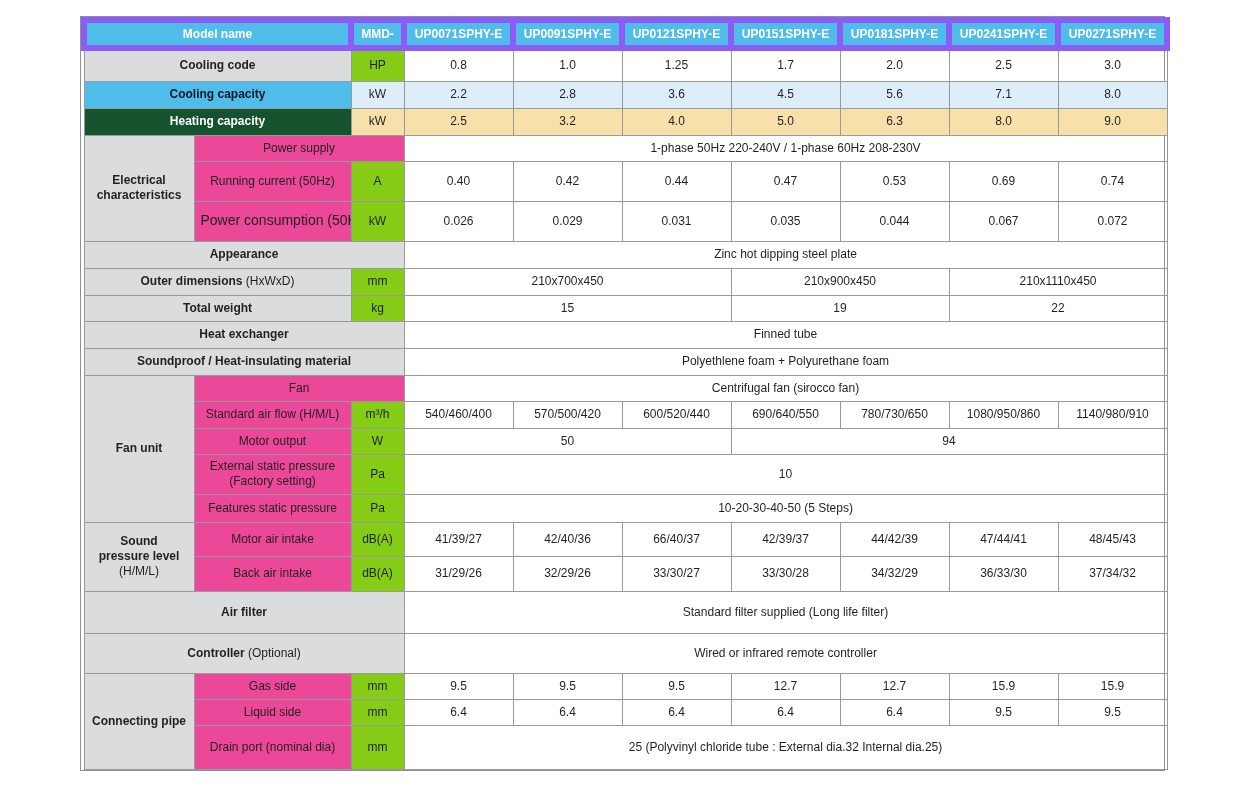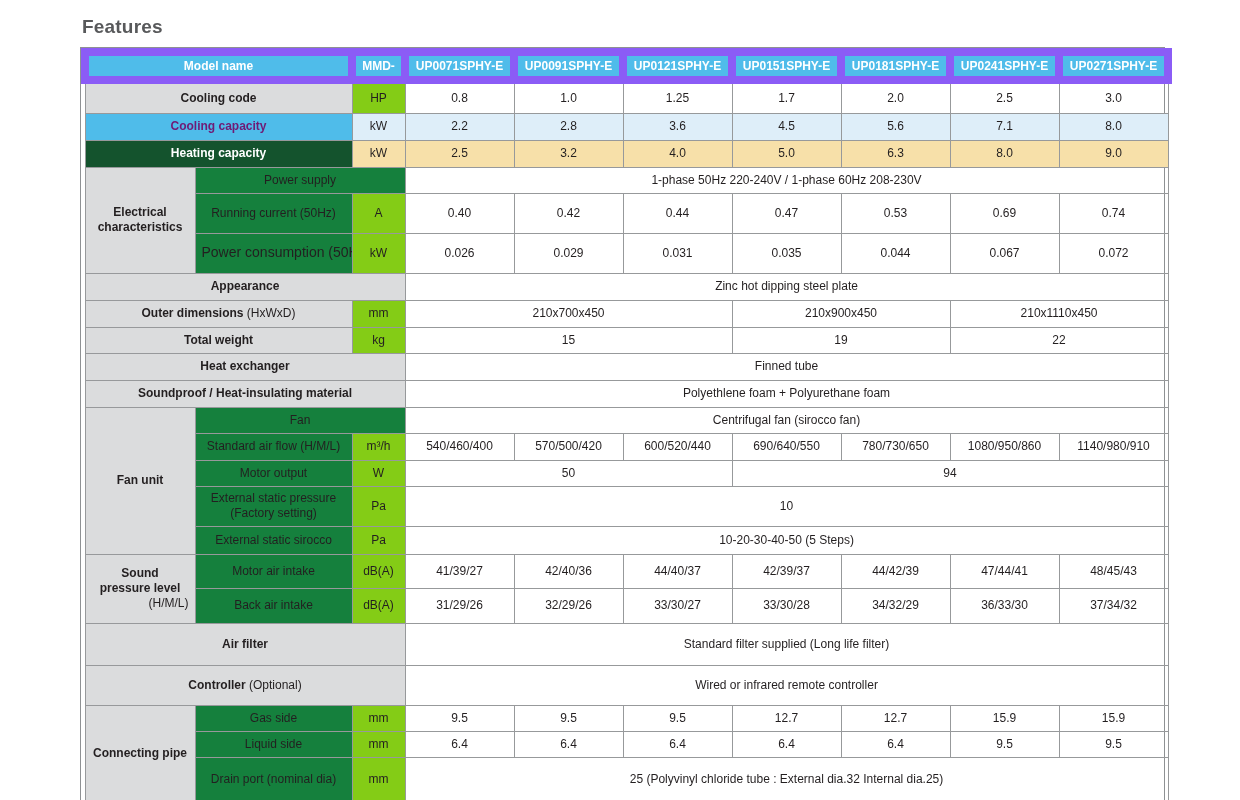--- a/index.html
+++ b/index.html
@@ -3,42 +3,41 @@
 <meta charset="utf-8">
 <style>
   html,body { margin:0; padding:0; background:#ffffff; }
   body { width:1240px; height:800px; font-family:"Liberation Sans", sans-serif; }
   .page { padding:16px 0 0 80px; }
   .title { font-size:19px; font-weight:bold; color:#58595B; margin:0 0 9px 2px; letter-spacing:0.2px; }
   .twrap { width:1085px; border:1px solid #8E9193; box-sizing:border-box; }
   table.t { border-collapse:collapse; table-layout:fixed; width:1083px; font-size:12px; color:#231F20; }
   .t td, .t th { border:1px solid #97999B; padding:2px 6px; text-align:center; vertical-align:middle; overflow:hidden; line-height:1.25; }
   
-  .hdr th { background:#4FBCEA; color:#ffffff; font-weight:bold; border:8px solid #8b5cf6; }
+  .hdr th { background:#4FBCEA; color:#ffffff; font-weight:bold; border:6px solid #8b5cf6; }
   .al { text-align:left; padding-left:8px; }
   
   .lbl  { background:#DBDCDD; font-weight:bold;  text-align:left; padding-left:8px; }
-  .sub  { background:#15803d; font-weight:normal; text-align:left; padding-left:8px; }
+  .sub  { background:#ec4899; font-weight:normal; text-align:left; padding-left:8px; }
   .grp  { background:#DBDCDD; font-weight:bold;  text-align:left; padding-left:8px;margin-top:11px; }
   .vt   { vertical-align:top; padding-top:5px; }
   .unit { background:#84cc16; font-weight:normal; }
-  .blbl { background:#4FBCEA; color:#701a75; font-weight:bold; text-align:left; padding-left:8px; border:2px solid #ffffff; }
+  .blbl { background:#4FBCEA; color:#0f172a; font-weight:bold; text-align:left; padding-left:8px; border:2px solid #ffffff; }
   .olbl { background:#14532d; color:#fff; font-weight:bold; text-align:left; padding-left:8px; border:2px solid #ffffff; }
   .cb { background:#DEEEF9; }  
   .ct { background:#F7E0A9; }  
-  .reg { font-weight:normal;text-align:right; }
+  .reg { font-weight:normal; }
   .pre { white-space:pre-line; }
   .blk { display:block; }
   .nw { white-space:nowrap; font-size:14px; }
 </style>
 </head>
 <body>
 
 <div class="page">
-  <h1 class="title">Features</h1>
 
   <div class="twrap">
   <table class="t">
     <colgroup>
       <col style="width:110px">
           <col style="width:157px">
           <col style="width:53px">
       <col style="width:109px">
           <col style="width:109px">
           <col style="width:109px">
@@ -177,33 +176,33 @@
       <td class="unit">W</td>
       <td colspan="3">50</td>
       <td colspan="4">94</td>
     </tr>
     <tr style="height:40px">
       <td class="sub">External static pressure (Factory setting)</td>
       <td class="unit">Pa</td>
       <td colspan="7">10</td>
     </tr>
     <tr style="height:28px">
-      <td class="sub">External static sirocco</td>
+      <td class="sub">Features static pressure</td>
       <td class="unit">Pa</td>
       <td colspan="7">10-20-30-40-50 (5 Steps)</td>
     </tr>
 
     <tr style="height:34px">
       <td rowspan="2" class="grp vt pre"><span>Sound
 pressure level</span><span class="reg blk">(H/M/L)</span></td>
       <td class="sub">Motor air intake</td>
       <td class="unit">dB(A)</td>
       <td>41/39/27</td>
       <td>42/40/36</td>
-      <td>44/40/37</td>
+      <td>66/40/37</td>
       <td>42/39/37</td>
       <td>44/42/39</td>
       <td>47/44/41</td>
       <td>48/45/43</td>
     </tr>
     <tr style="height:35px">
       <td class="sub">Back air intake</td>
       <td class="unit">dB(A)</td>
       <td>31/29/26</td>
       <td>32/29/26</td>

